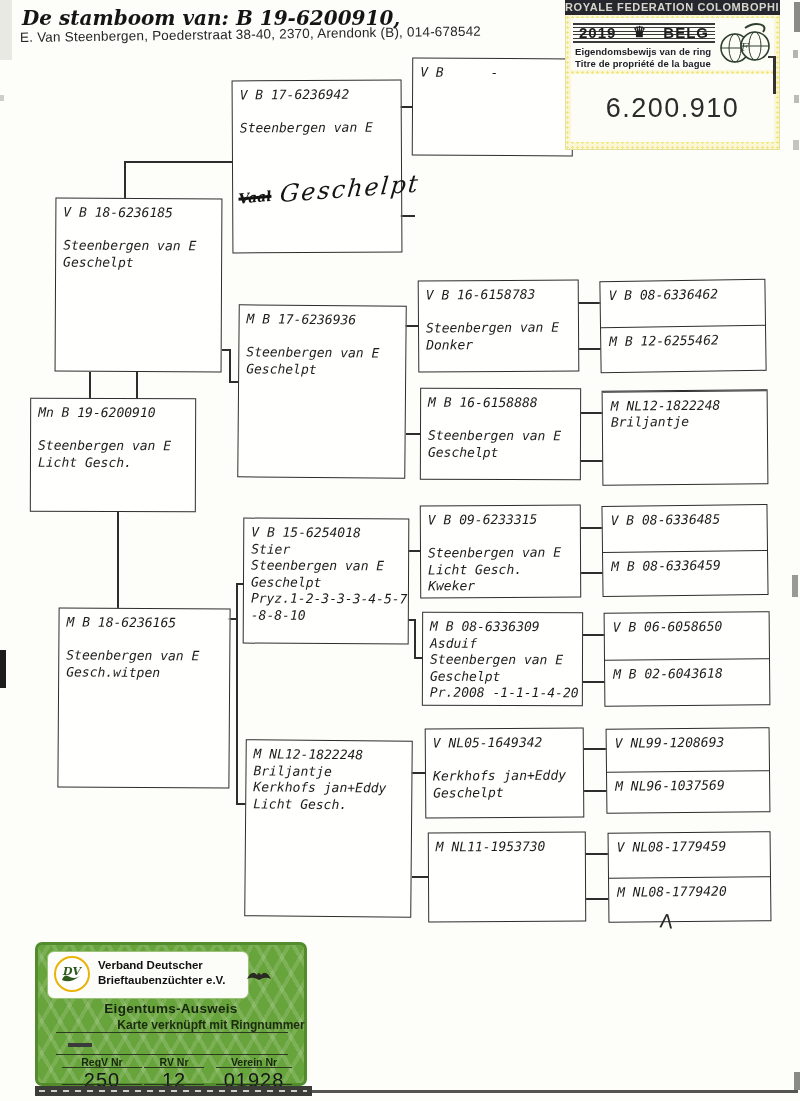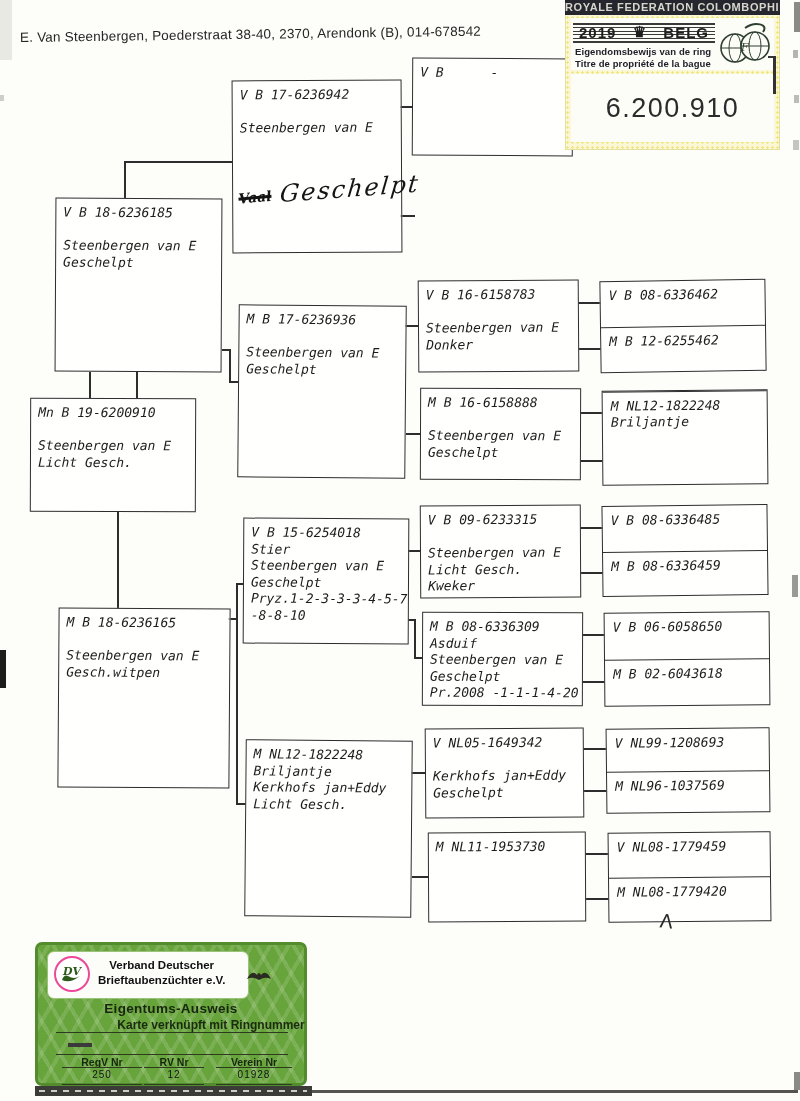--- a/index.html
+++ b/index.html
@@ -51,54 +51,55 @@
 
   
   .card{position:absolute;left:35px;top:942px;width:272px;height:144px;z-index:4;
         background:#68a43c;border-radius:7px;border:3px solid #528c2d;box-sizing:border-box;
         background-image:
           repeating-linear-gradient(60deg, rgba(255,255,255,.14) 0 4px, transparent 4px 16px),
           repeating-linear-gradient(-60deg, rgba(255,255,255,.12) 0 4px, transparent 4px 16px);}
   .card-whitebox{position:absolute;left:9px;top:6px;width:200px;height:46px;background:#fcfcf8;
         border-radius:7px;border:1px solid #9cc27a;}
   .dv-circle{position:absolute;left:6px;top:4px;width:36px;height:36px;border-radius:50%;
-        border:2px solid #ec4899;background:#fff;box-sizing:border-box;}
+        border:2px solid #eab308;background:#fff;box-sizing:border-box;}
   .dv-circle .dv-txt{position:absolute;left:0;top:7px;width:100%;text-align:center;
         font-family:"DejaVu Serif",serif;font-style:italic;font-weight:bold;font-size:11px;color:#2e5a1c;}
-  .org-lines{position:absolute;left:50px;top:6px;font-weight:bold;font-size:11.5px;line-height:15px;color:#111;text-align:center;}
+  .org-lines{position:absolute;left:50px;top:6px;font-weight:bold;font-size:11.5px;line-height:15px;color:#111;}
   .eagle{position:absolute;left:208px;top:22px;}
   .card-title{position:absolute;left:0;top:56px;width:100%;text-align:center;
         font-weight:bold;font-size:13.5px;color:#17260d;letter-spacing:.3px;}
   .card-sub{position:absolute;left:0;top:73px;width:100%;text-align:center;
         font-weight:bold;font-size:12px;color:#1b2a10;margin-left:40px;}
   .card-hline{position:absolute;height:1.4px;background:#2c3b20;}
   .card-ringid{position:absolute;left:0;top:89px;width:100%;text-align:center;
         font-weight:bold;font-size:16.5px;letter-spacing:1px;color:#1d1d26;}
   .card-dash{position:absolute;left:30px;top:98px;width:24px;height:4px;background:#3a3a3a;}
   .col-label{position:absolute;top:111px;font-weight:bold;font-size:10.5px;color:#17260d;text-align:center;}
-  .col-value{position:absolute;top:124px;font-size:10px;color:#15151a;text-align:center;letter-spacing:1px;}
+  .col-value{position:absolute;top:124px;font-size:20px;color:#15151a;text-align:center;letter-spacing:1px;}
   .col-line{position:absolute;height:1.3px;background:#2c3b20;}
 
   .tear-strip{position:absolute;left:35px;top:1086px;width:277px;height:10px;background:#3b3b38;z-index:4;}
   .tear-strip:after{content:"";position:absolute;left:4px;top:4px;width:268px;height:2px;
         background:repeating-linear-gradient(90deg,#cfcfc6 0 6px,transparent 6px 12px);}
   .bottom-line{position:absolute;left:305px;top:1090px;width:493px;height:3px;background:#55544f;z-index:3;}
 
   
   .artifact{position:absolute;}
   .penA{position:absolute;left:660px;top:910px;font-size:19px;color:#2a2a2a;
         transform:rotate(6deg);font-family:"DejaVu Sans",sans-serif;}
   .penline{position:absolute;left:773px;top:56px;width:2.5px;height:38px;background:#333;z-index:6;}
   .penline-hook{position:absolute;left:768px;top:56px;width:8px;height:2px;background:#333;z-index:6;}
 </style>
 </head>
 <body>
 
 <div id="page">
 
+  <div class="title">De stamboom van: B 19-6200910,</div>
   <div class="subtitle">E. Van Steenbergen, Poederstraat 38-40, 2370, Arendonk (B), 014-678542</div>
 
   <div class="cline" style="left:89px;top:372px;width:2px;height:27px"></div>
   <div class="cline" style="left:136px;top:372px;width:2px;height:27px"></div>
   <div class="cline" style="left:117px;top:512px;width:2px;height:97px"></div>
   <div class="cline" style="left:124px;top:161px;width:2px;height:38px"></div>
   <div class="cline" style="left:124px;top:161px;width:109px;height:2px"></div>
   <div class="cline" style="left:222px;top:349px;width:8px;height:2px"></div>
   <div class="cline" style="left:229px;top:349px;width:2px;height:34px"></div>
   <div class="cline" style="left:229px;top:381px;width:10px;height:2px"></div>

